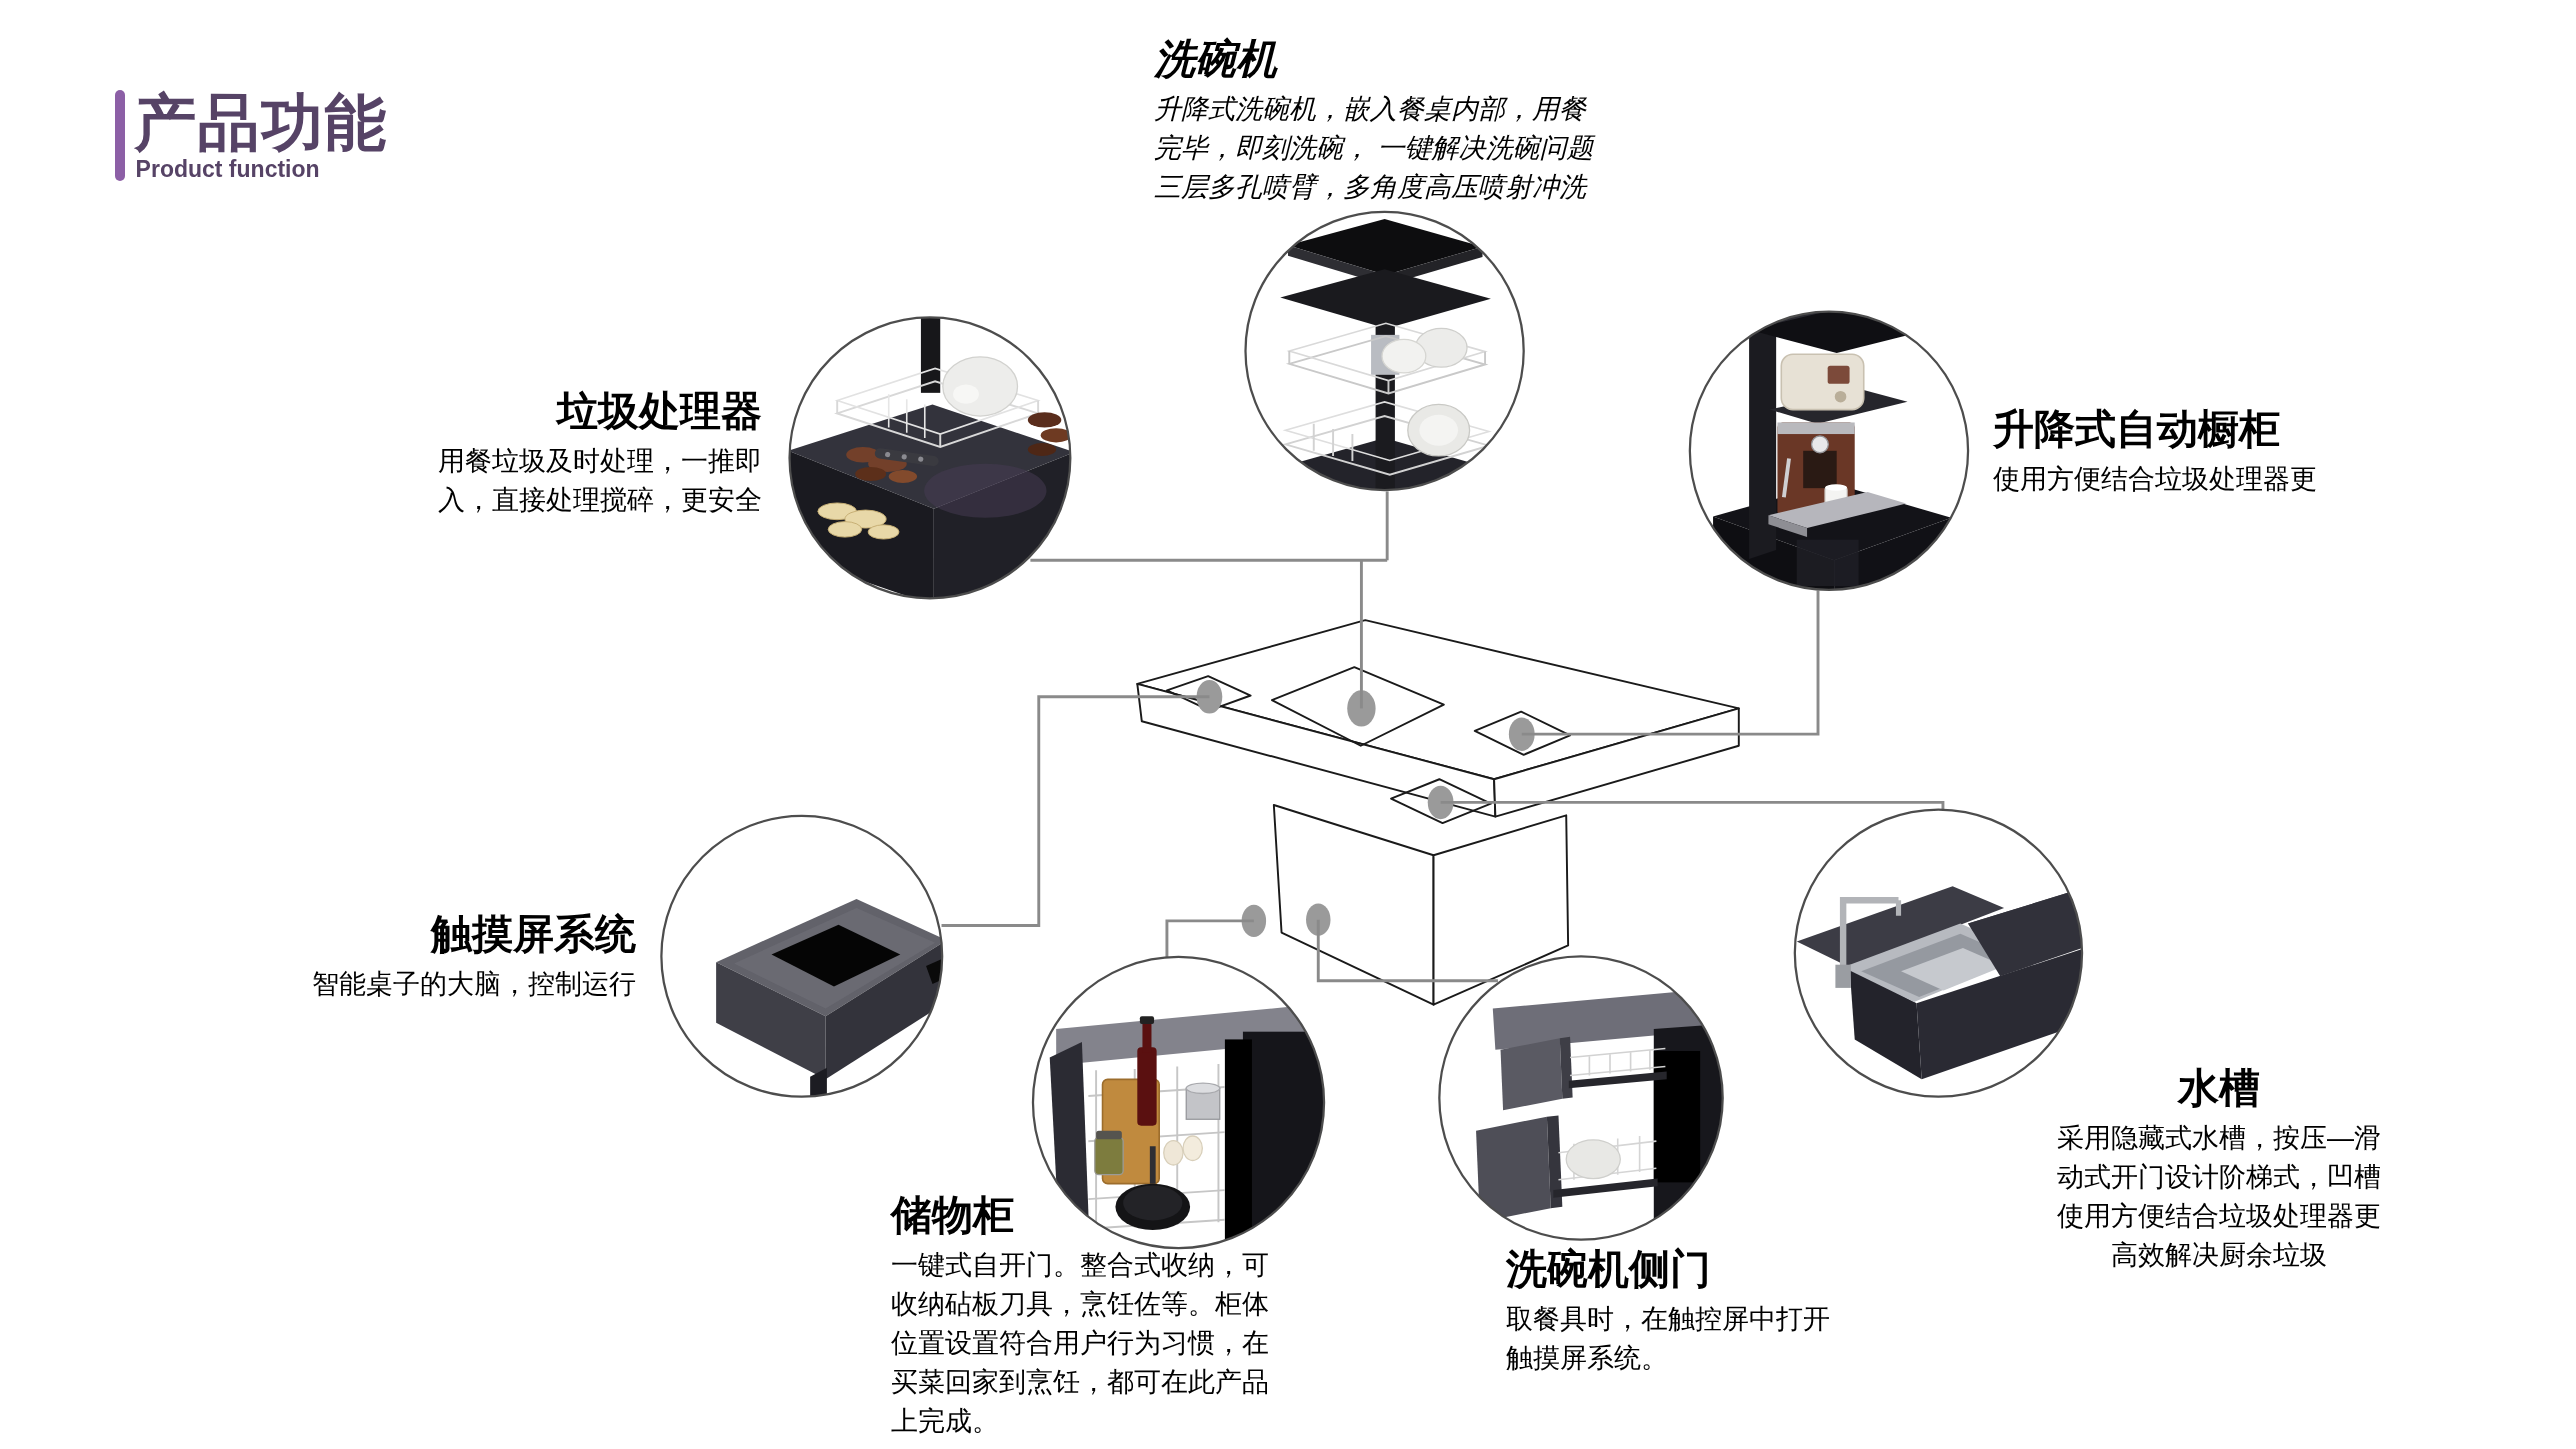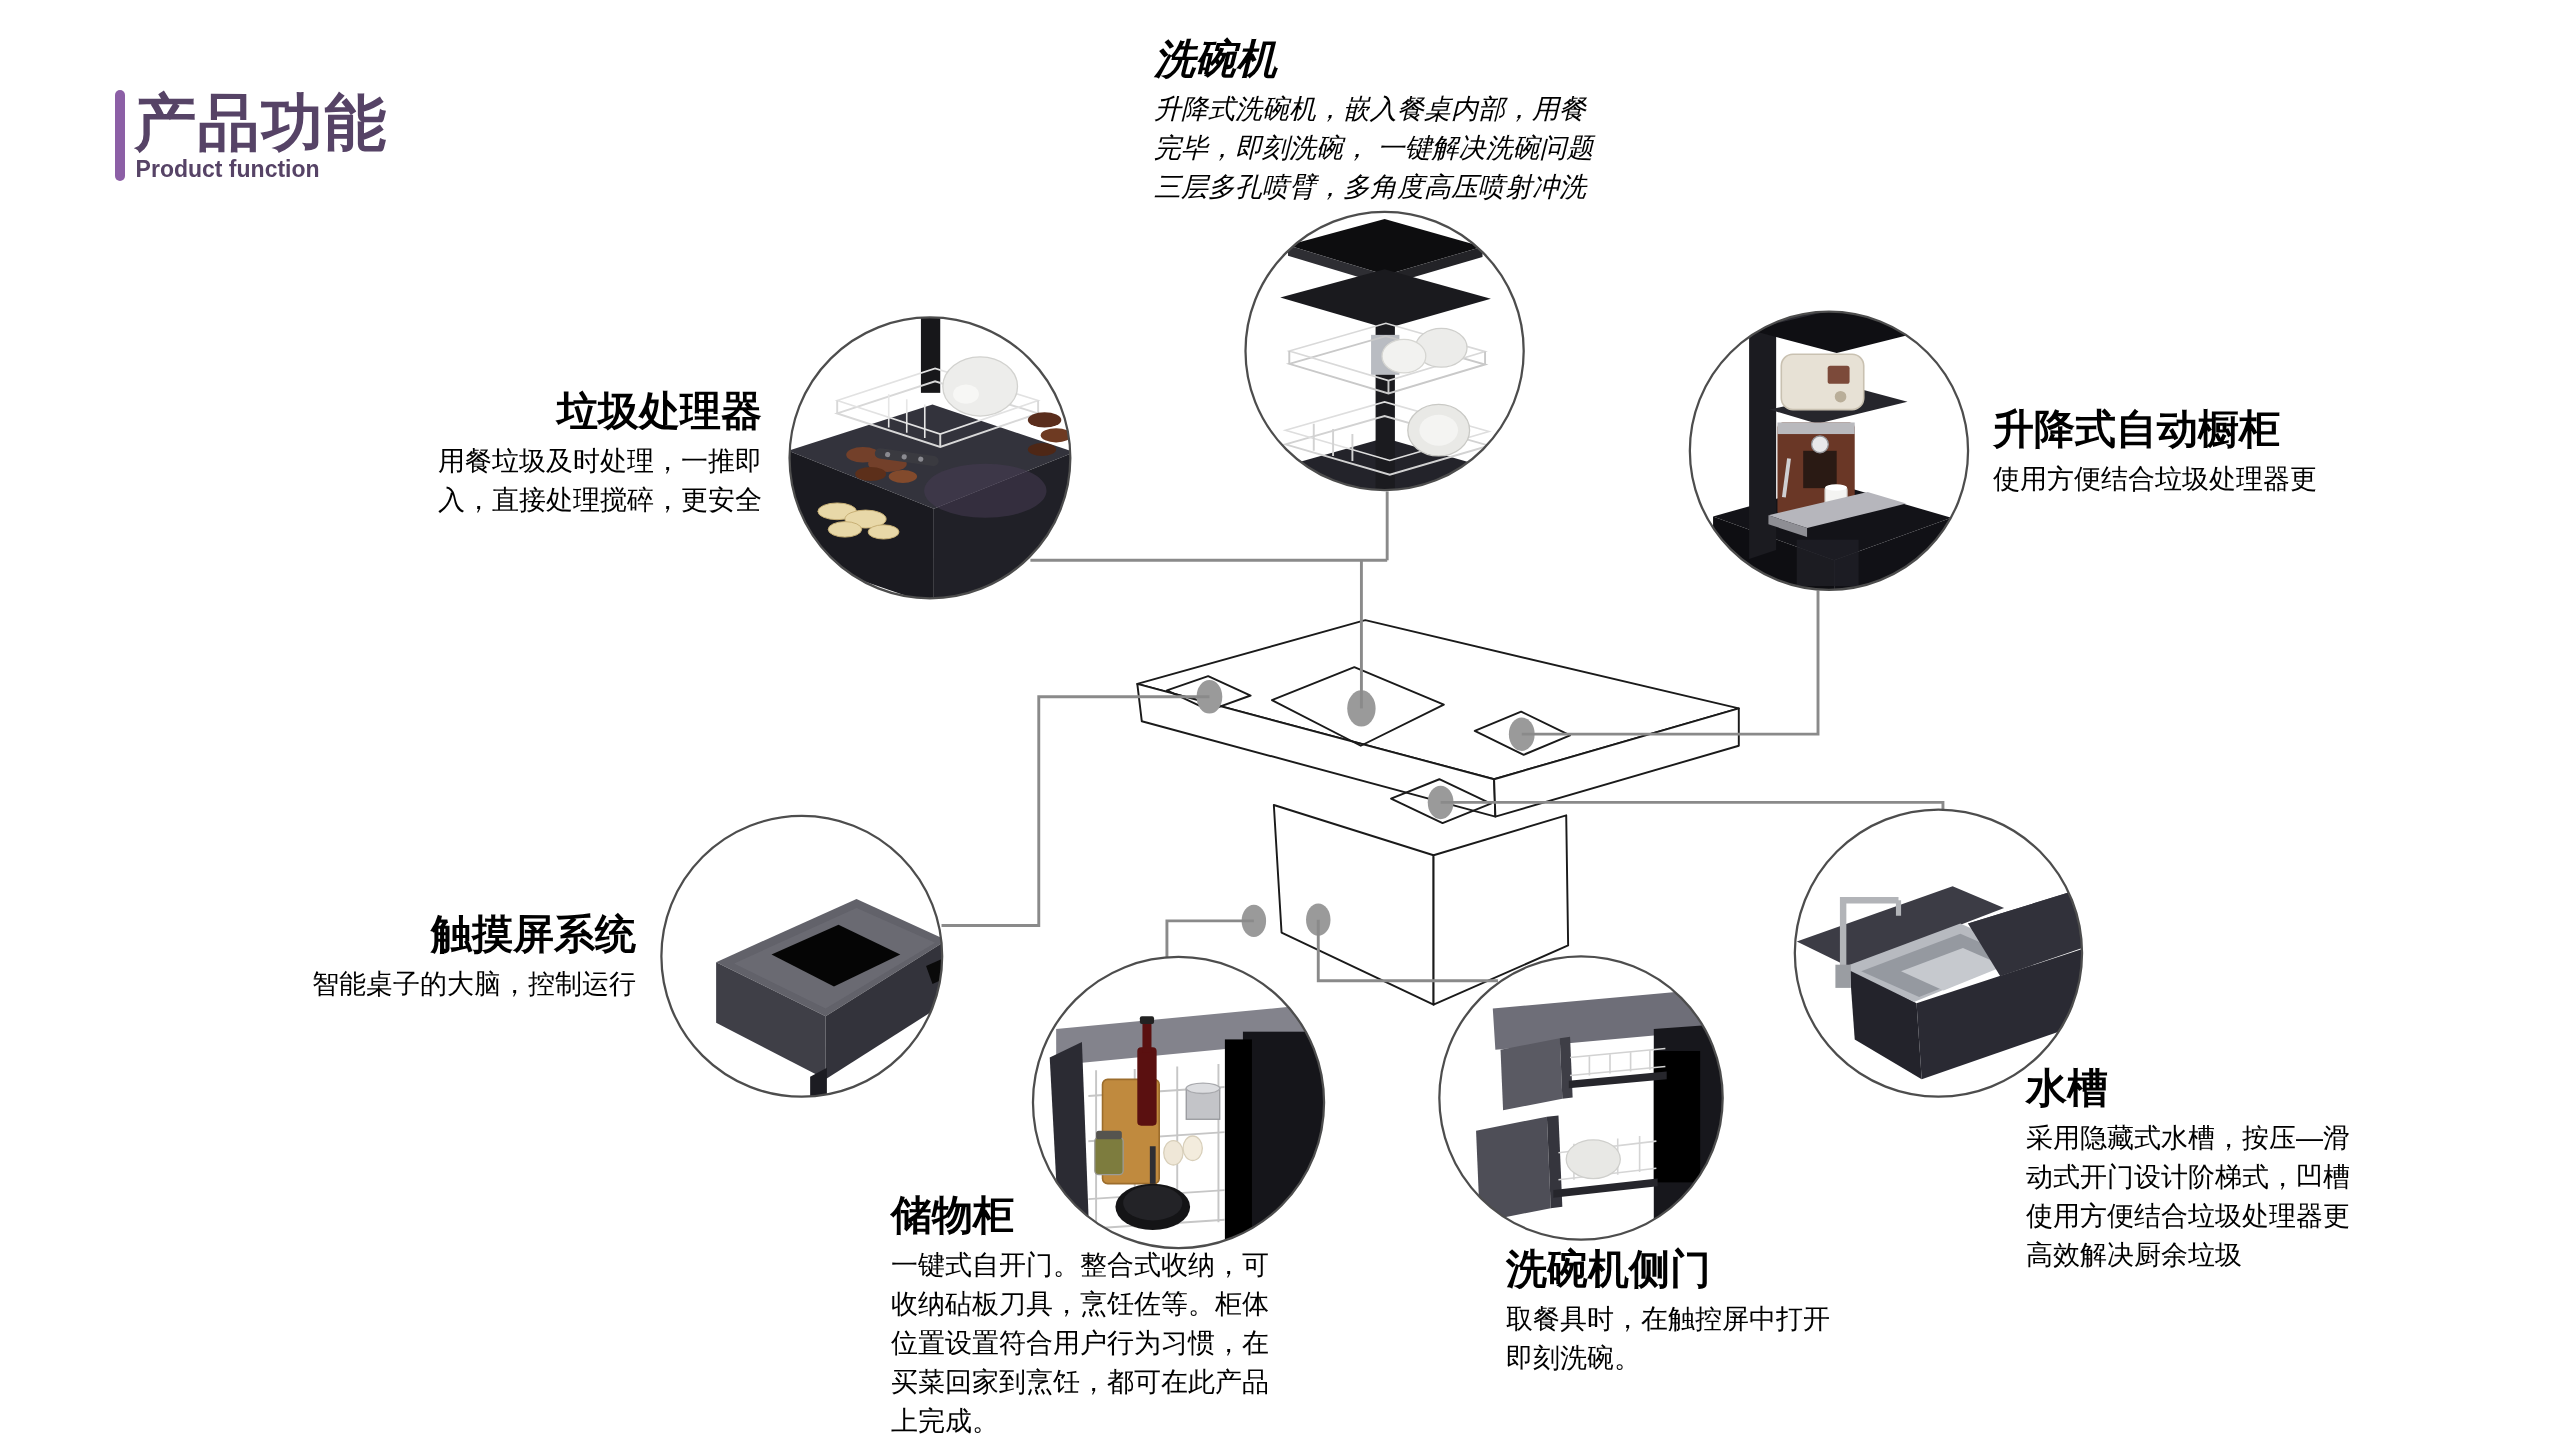--- a/index.html
+++ b/index.html
@@ -340,25 +340,25 @@
       <div class="callout-line">位置设置符合用户行为习惯，在</div>
       <div class="callout-line">买菜回家到烹饪，都可在此产品</div>
       <div class="callout-line">上完成。</div>
     </div>
   </div>
 
   <div class="callout" style="left:1506px;top:1247px;width:412px;">
     <div class="callout-title">洗碗机侧门</div>
     <div>
       <div class="callout-line">取餐具时，在触控屏中打开</div>
-      <div class="callout-line">即刻洗碗。</div>
-    </div>
-  </div>
-
-  <div class="callout" style="left:2026px;top:1066px;width:386px;">
+      <div class="callout-line">触摸屏系统。</div>
+    </div>
+  </div>
+
+  <div class="callout" style="left:2026px;top:1066px;width:386px;text-align:center;">
     <div class="callout-title">水槽</div>
     <div>
       <div class="callout-line">采用隐藏式水槽，按压—滑</div>
       <div class="callout-line">动式开门设计阶梯式，凹槽</div>
       <div class="callout-line">使用方便结合垃圾处理器更</div>
       <div class="callout-line">高效解决厨余垃圾</div>
     </div>
   </div>
 
 </div>

